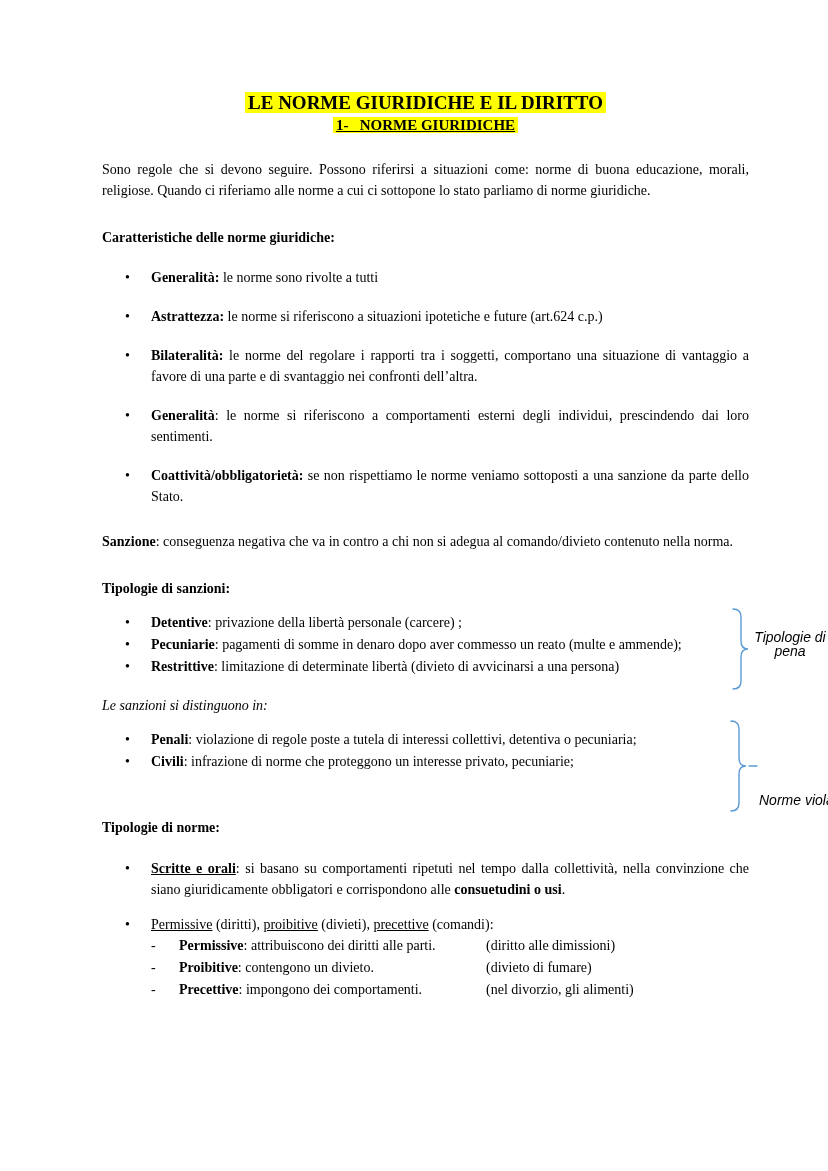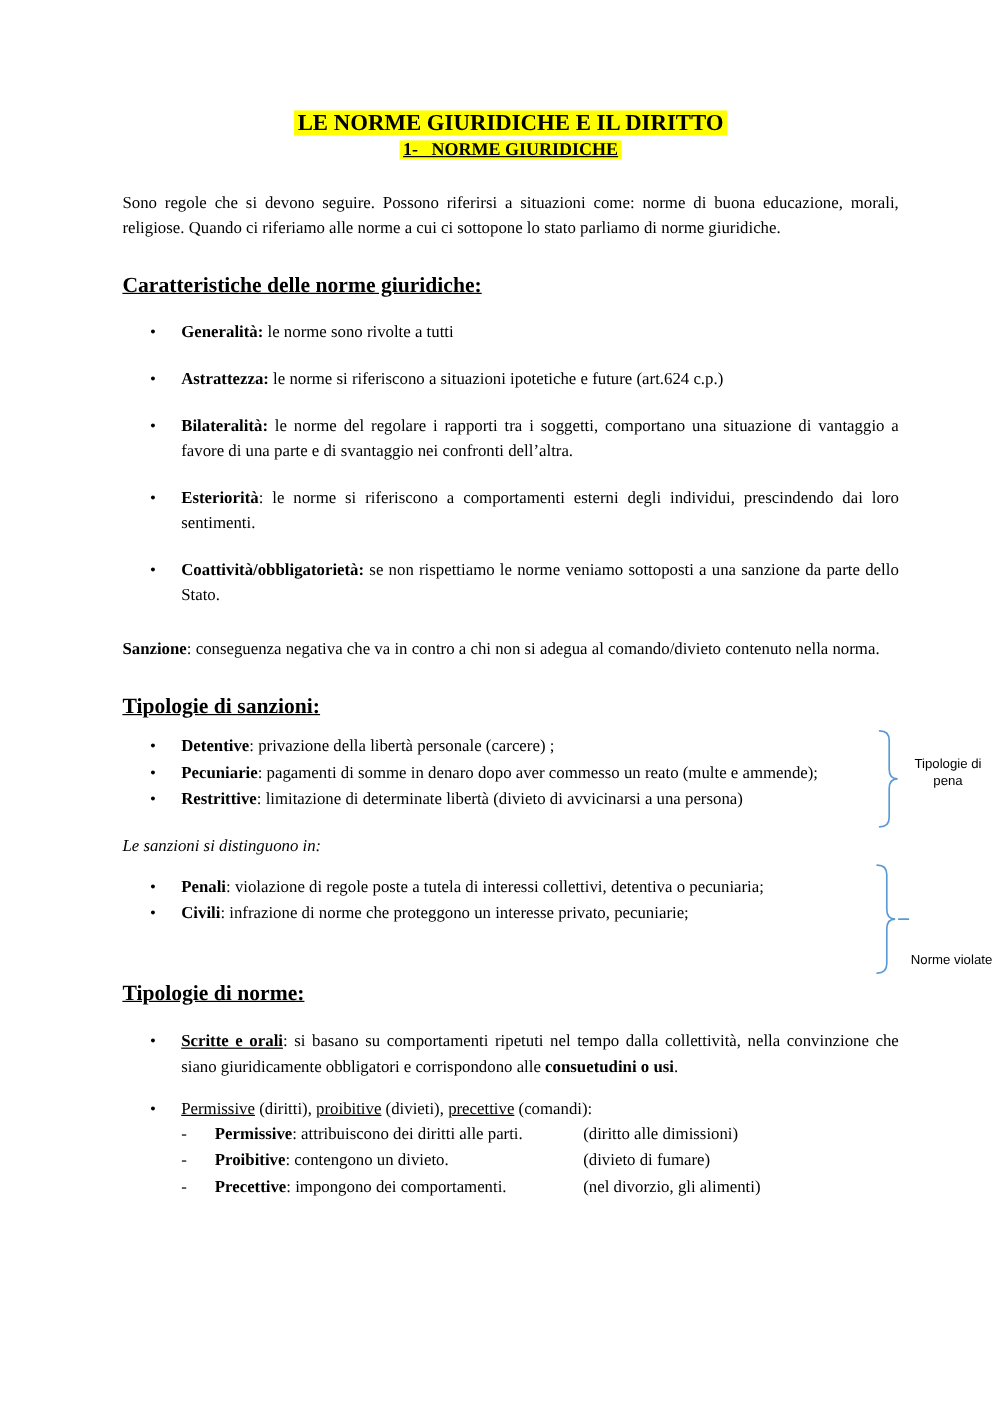--- a/index.html
+++ b/index.html
@@ -16,40 +16,41 @@
     color: #000000;
     overflow: hidden;
   }
   b { font-weight: bold; }
   .hl { background: #ffff00; padding: 0 3px; }
   .title { font-size: 19px; line-height: 25px; font-weight: bold; text-align: center; }
   .subtitle { font-size: 15px; line-height: 20px; font-weight: bold; text-align: center; margin-top: 0; }
   .subtitle .hl { text-decoration: underline; white-space: pre-wrap; }
   .just { text-align: justify; }
   .body { margin-top: 24px; }
-  h3 { font-size: 18px; line-height: 21px; margin-top: 26px; font-weight: bold; text-decoration: underline; }
+  h3 { font-size: 14px; line-height: 21px; margin-top: 26px; font-weight: bold; }
   h3.big-gap { margin-top: 44px; }
   ul { list-style: none; }
   .bullets > li { position: relative; padding-left: 49px; }
   .bullets > li::before { content: "\2022"; position: absolute; left: 23px; }
   .spaced { margin-top: 19px; }
   .spaced > li { margin-bottom: 18px; }
   .spaced > li:last-child { margin-bottom: 0; }
   .tight { margin-top: 13px; line-height: 22px; }
   .rel { position: relative; }
   .brace { position: absolute; }
   .brace path { fill: none; stroke-width: 1.4; stroke-linecap: round; }
   .b1 { left: 628px; top: -6px; }
   .b2 { left: 626px; top: -11px; }
   .blabel {
     position: absolute;
     font-family: "Liberation Sans", sans-serif;
-    font-size: 11px;
+    font-size: 14px;
     line-height: 14px;
     color: #000;
+    font-style: italic;
   }
   .l1 { left: 652px; top: 18px; width: 72px; text-align: center; }
   .l2 { left: 657px; top: 32px; width: 90px; white-space: nowrap; margin-top: 32px; }
   .ital { font-style: italic; margin-top: 17px; }
   .u { text-decoration: underline; }
   .outer { margin-top: 20px; }
   .mt17 { margin-top: 17px; }
   .mt14 { margin-top: 14px; }
   .dashes { line-height: 22px; }
   .dashes > li { position: relative; padding-left: 28px; }
@@ -66,21 +67,21 @@
   <h2 class="subtitle"><span class="hl">1-   NORME GIURIDICHE</span></h2>
 
   <p class="body just">Sono regole che si devono seguire. Possono riferirsi a situazioni come: norme di buona educazione, morali, religiose. Quando ci riferiamo alle norme a cui ci sottopone lo stato parliamo di norme giuridiche.</p>
 
   <h3>Caratteristiche delle norme giuridiche:</h3>
 
   <ul class="bullets spaced">
     <li class="just"><b>Generalità:</b><span> le norme sono rivolte a tutti</span></li>
     <li class="just"><b>Astrattezza:</b><span> le norme si riferiscono a situazioni ipotetiche e future (art.624 c.p.)</span></li>
     <li class="just"><b>Bilateralità:</b><span> le norme del regolare i rapporti tra i soggetti, comportano una situazione di vantaggio a favore di una parte e di svantaggio nei confronti dell’altra.</span></li>
-    <li class="just"><b>Esteriorità</b><span>: le norme si riferiscono a comportamenti esterni degli individui, prescindendo dai loro sentimenti.</span></li>
+    <li class="just"><b>Generalità</b><span>: le norme si riferiscono a comportamenti esterni degli individui, prescindendo dai loro sentimenti.</span></li>
     <li class="just"><b>Coattività/obbligatorietà:</b><span> se non rispettiamo le norme veniamo sottoposti a una sanzione da parte dello Stato.</span></li>
   </ul>
 
   <p class="body just"><b>Sanzione</b><span>: conseguenza negativa che va in contro a chi non si adegua al comando/divieto contenuto nella norma.</span></p>
 
   <h3>Tipologie di sanzioni:</h3>
 
   <div class="rel">
     <ul class="bullets tight">
       <li><b>Detentive</b><span>: privazione della libertà personale (carcere) ;</span></li>

